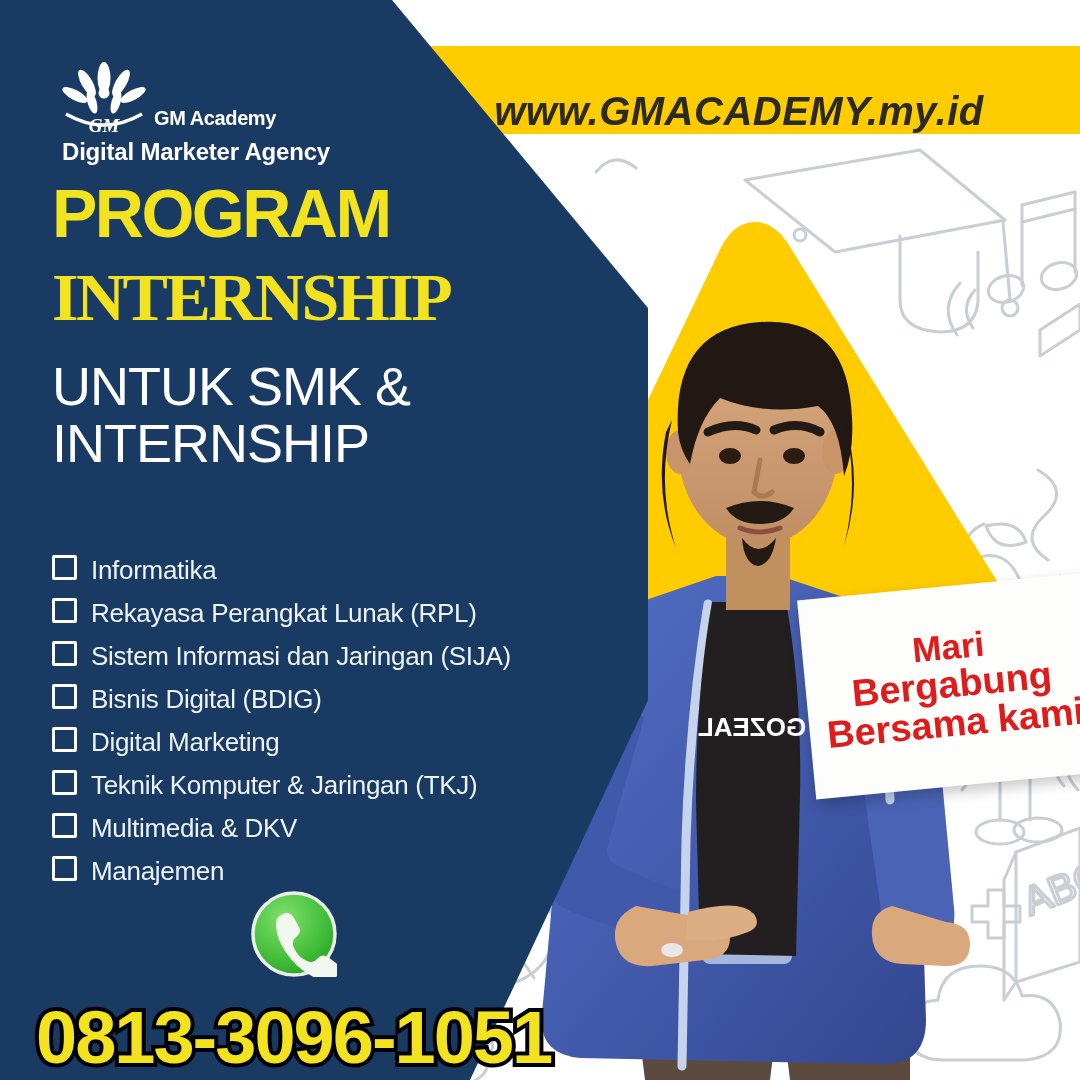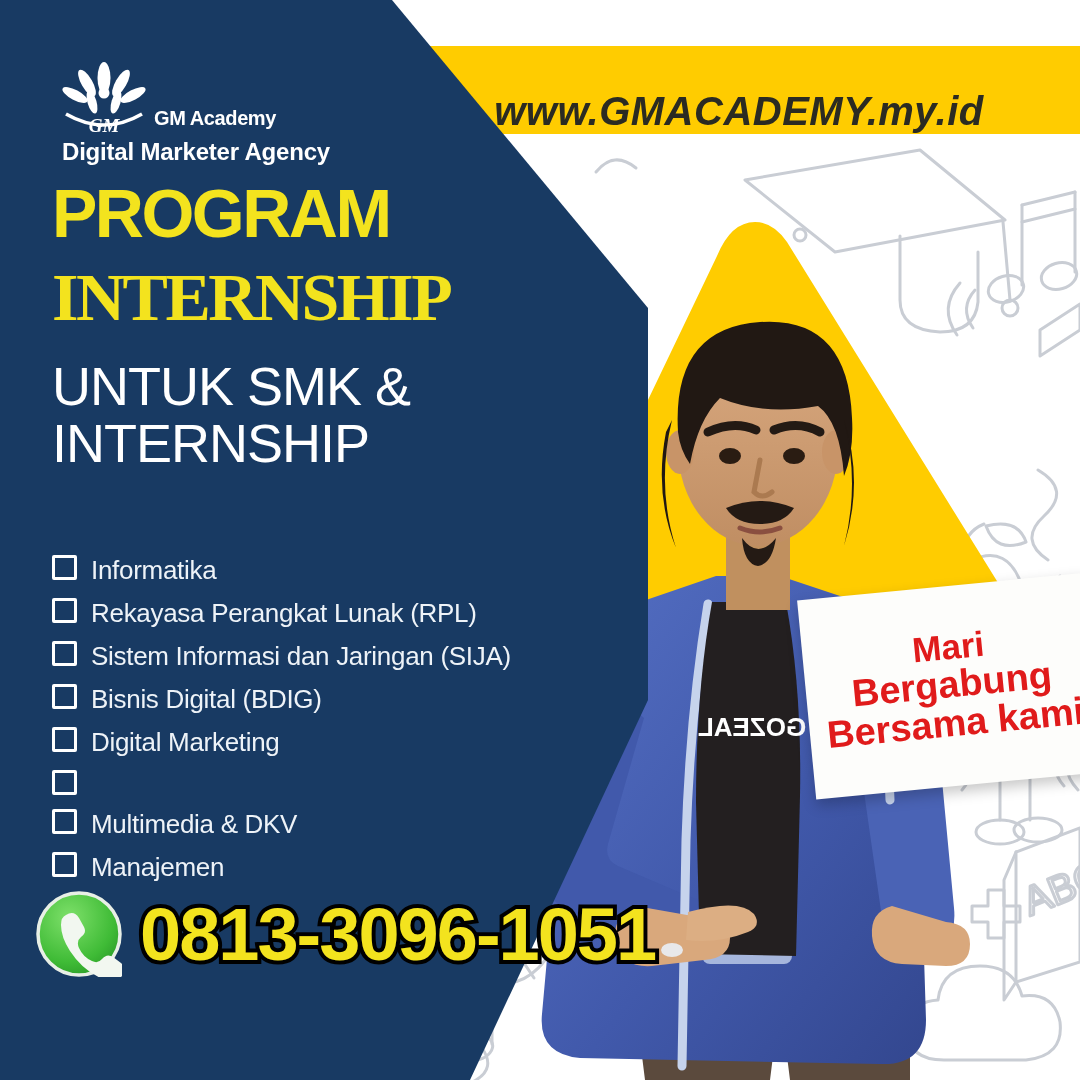--- a/index.html
+++ b/index.html
@@ -84,21 +84,21 @@
     color:#eef3f8;font-size:26px;line-height:1;
     margin-bottom:14px;letter-spacing:-.3px;
   }
   .major .box{
     flex:0 0 auto;width:19px;height:19px;
     border:3px solid #ffffff;border-radius:2px;
     position:relative;top:1px;
   }
 
   
-  .phone{position:absolute;left:36px;top:875px;display:flex;align-items:center;gap:18px;}
+  .phone{position:absolute;left:36px;top:875px;display:flex;align-items:center;gap:18px;flex-direction:column;}
   .phone-icon{width:86px;height:86px;flex:0 0 auto;}
   .phone-num{
     font-weight:bold;font-size:74px;letter-spacing:-2px;
     color:var(--title-yellow);
     -webkit-text-stroke:8px #000;
     paint-order:stroke fill;
     white-space:nowrap;
   }
 
   
@@ -367,20 +367,21 @@
       <div class="major">
         <span class="box"></span>
         <span>Bisnis Digital (BDIG)</span>
       </div>
       <div class="major">
         <span class="box"></span>
         <span>Digital Marketing</span>
       </div>
       <div class="major">
         <span class="box"></span>
+        <span>Teknik Komputer &amp; Jaringan (TKJ)</span>
       </div>
       <div class="major">
         <span class="box"></span>
         <span>Multimedia &amp; DKV</span>
       </div>
       <div class="major">
         <span class="box"></span>
         <span>Manajemen</span>
       </div>
     </div>

